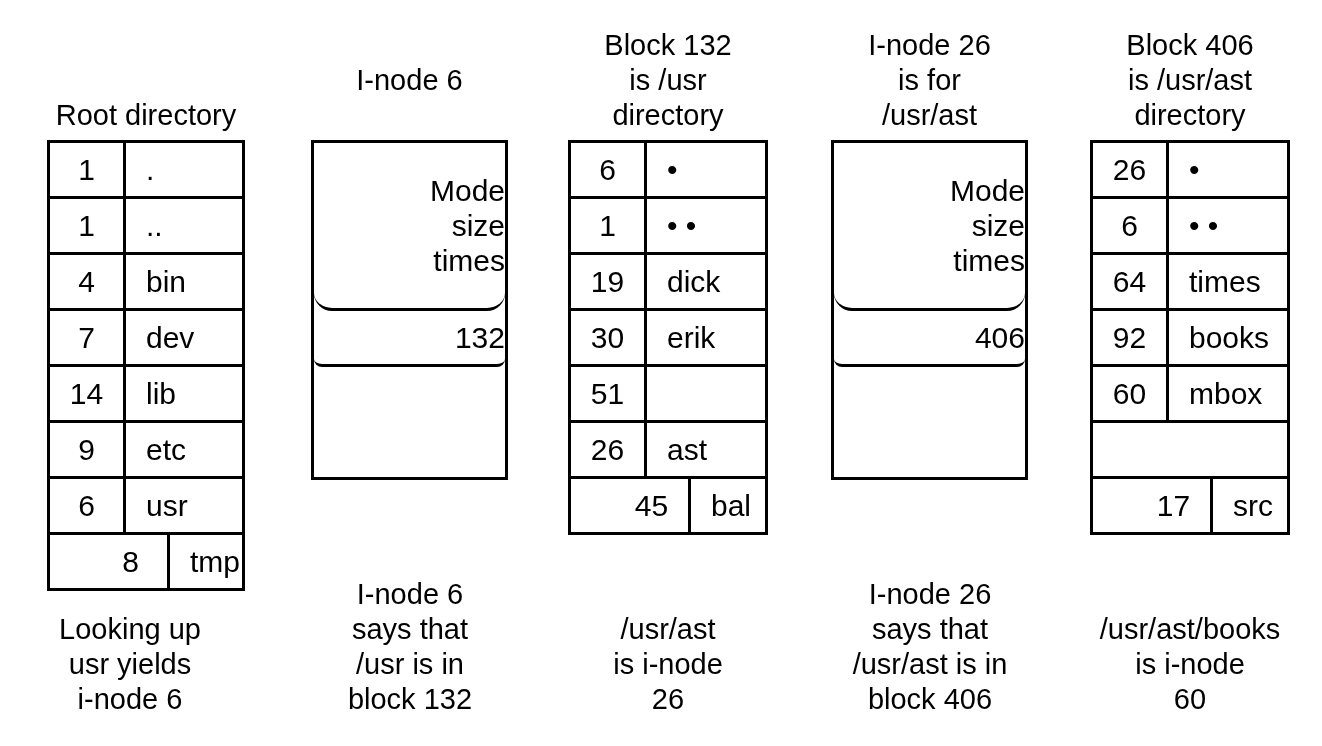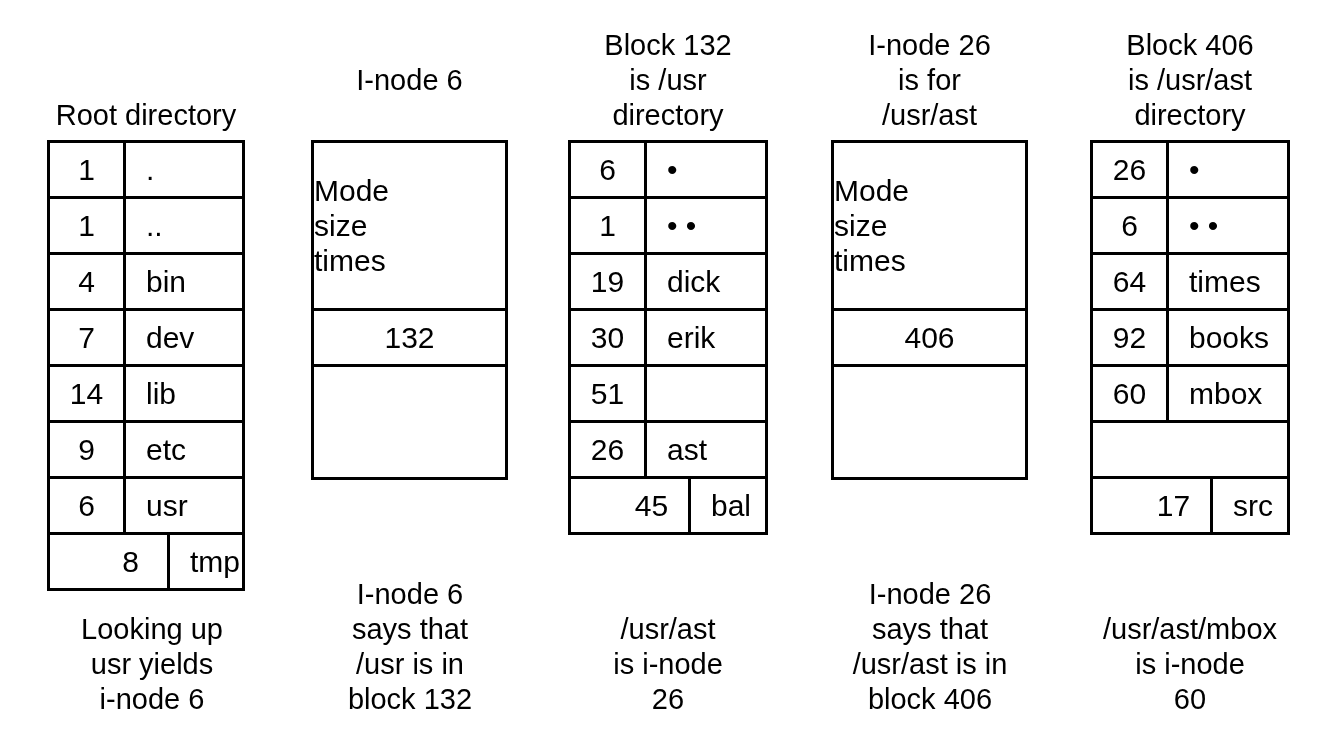--- a/index.html
+++ b/index.html
@@ -63,33 +63,35 @@
     position:absolute;
     border:3px solid var(--line);
     width:191px;
     background:var(--bg);
   }
   .ibox-attrs{
     height:165px;
     border-bottom:3px solid var(--line);
     display:flex;
     flex-direction:column;
-    align-items:flex-start;
+    align-items:flex-end;
     justify-content:center;
     font-size:30px;
     line-height:35px;
     text-align:center;
+    border-radius:18px;
   }
   .ibox-attrs span{display:block;}
   .ibox-ptr{
     height:53px;
     border-bottom:3px solid var(--line);
-    text-align:center;
+    text-align:right;
     line-height:53px;
     font-size:30px;
+    border-radius:8px;
   }
   .ibox-empty{height:110px;}
 </style>
 </head>
 <body>
 
 <div class="canvas">
 
   <div class="col-header" style="left:47px;top:98px;width:198px">
     <span>Root directory</span>
@@ -123,21 +125,21 @@
     <div class="drow">
       <div class="num-cell">6</div>
       <div class="name-cell">usr</div>
     </div>
     <div class="drow">
       <div class="num-cell">8</div>
       <div class="name-cell">tmp</div>
     </div>
   </div>
 
-  <div class="col-caption" style="left:32px;top:612px">
+  <div class="col-caption" style="left:10px;top:612px">
     <span>Looking up</span>
     <span>usr yields</span>
     <span>i-node 6</span>
   </div>
 
   <div class="col-header" style="left:311px;top:63px;width:197px">
     <span>I-node 6</span>
   </div>
 
   <div class="inode-box" style="left:311px;top:140px">
@@ -251,18 +253,18 @@
     </div>
     <div class="drow">
     </div>
     <div class="drow">
       <div class="num-cell">17</div>
       <div class="name-cell">src</div>
     </div>
   </div>
 
   <div class="col-caption" style="left:1070px;top:612px">
-    <span>/usr/ast/mbox</span>
+    <span>/usr/ast/books</span>
     <span>is i-node</span>
     <span>60</span>
   </div>
 
 </div>
 
 </body></html>

